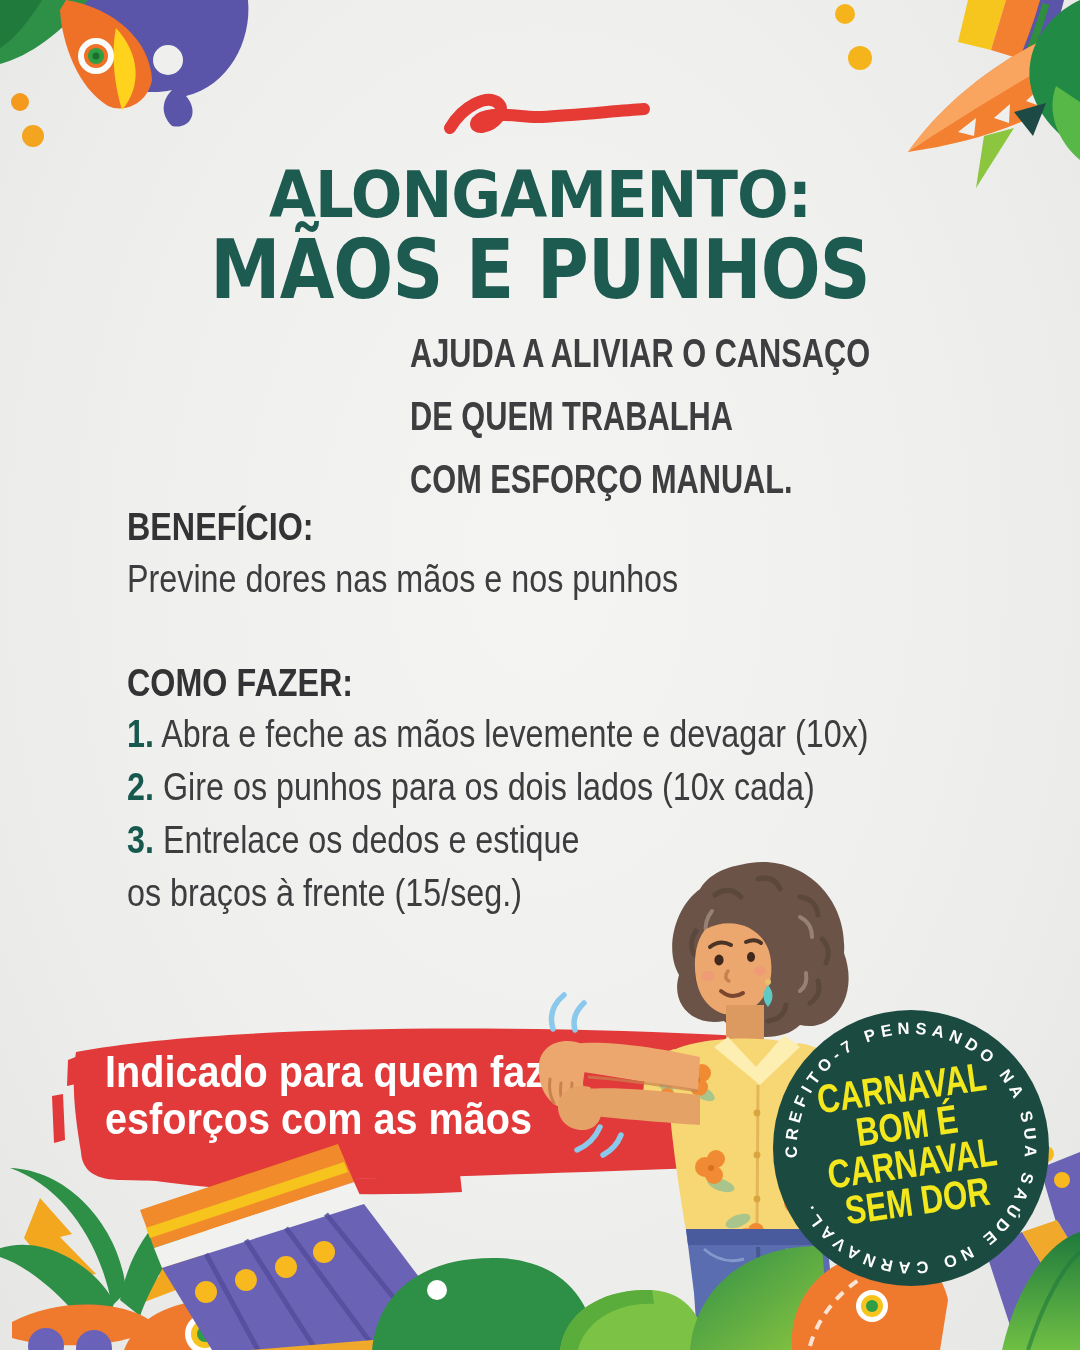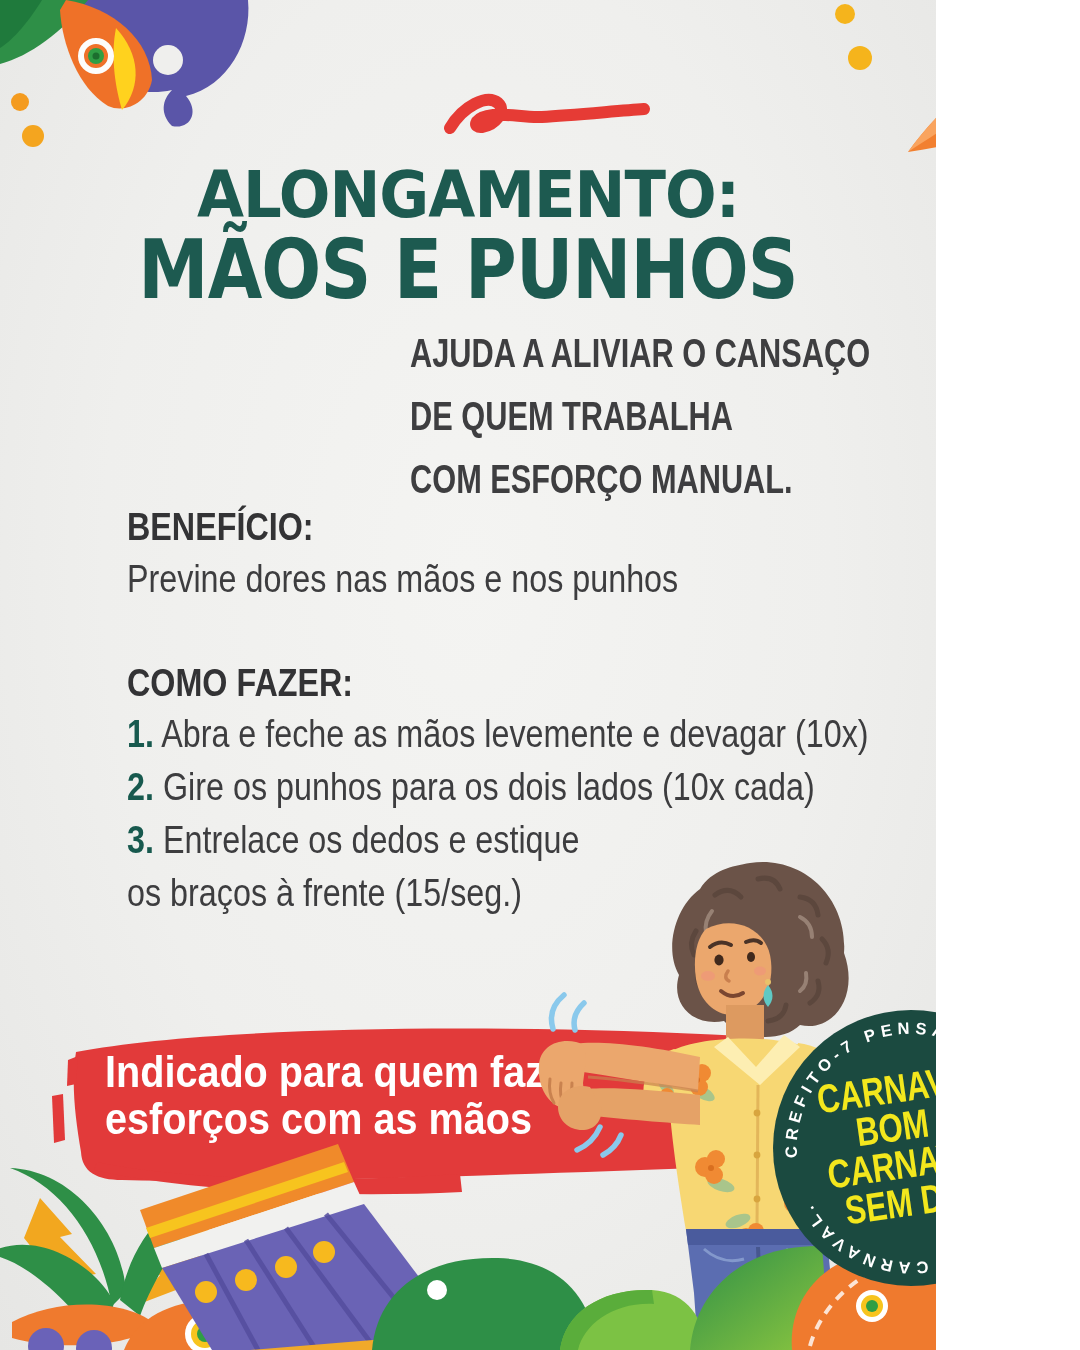--- a/index.html
+++ b/index.html
@@ -1,17 +1,17 @@
 <!DOCTYPE html>
 <html><head>
 <meta charset="utf-8">
 <style>
   html,body{margin:0;padding:0;}
   .canvas{
-    position:relative;width:936px;height:1350px;overflow:hidden;
+    position:relative;width:1080px;height:1350px;overflow:hidden;
     background:radial-gradient(ellipse at 50% 42%, #f4f4f2 0%, #efefed 55%, #e6e6e4 100%);
     font-family:"Liberation Sans", sans-serif;
   }
   .abs{position:absolute;}
   
   .title{left:0;right:0;text-align:center;color:#1d5a50;font-family:"DejaVu Sans", sans-serif;font-weight:bold;}
   .title-l1{top:158px;font-size:64px;letter-spacing:-1px;transform:scaleX(.95);}
   .title-l2{top:222px;font-size:82px;letter-spacing:-1px;transform:scaleX(.86);}
   
   .subtitle{left:410px;top:322px;color:#3e3e40;font-weight:bold;font-size:41px;line-height:63px;

